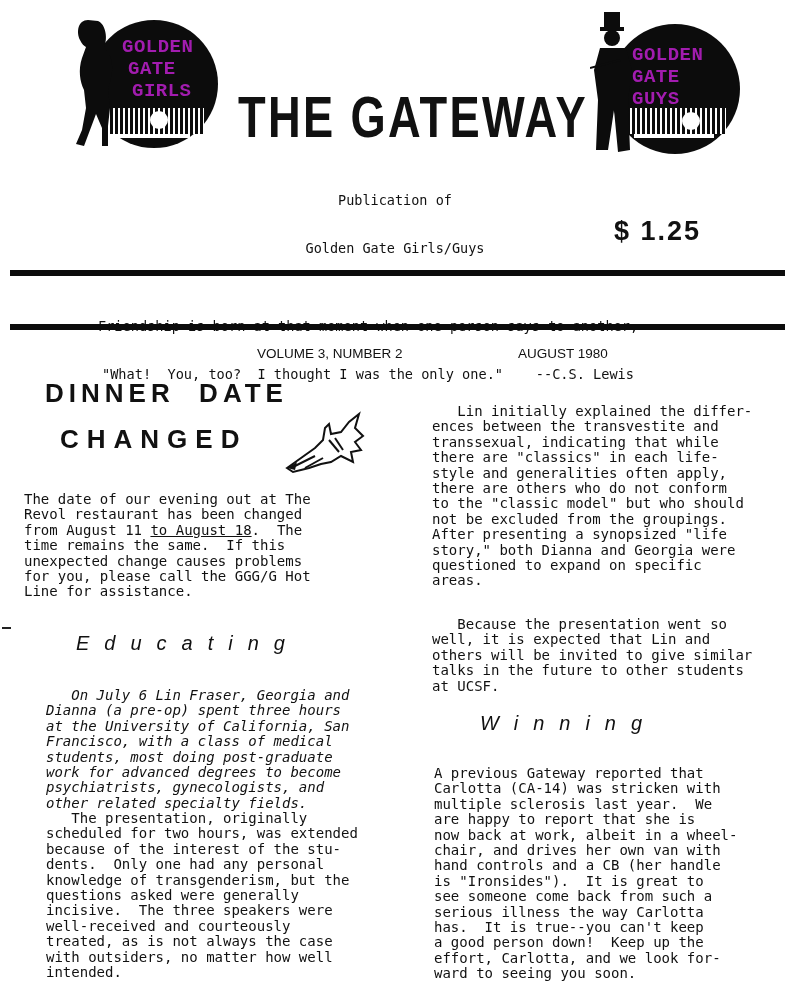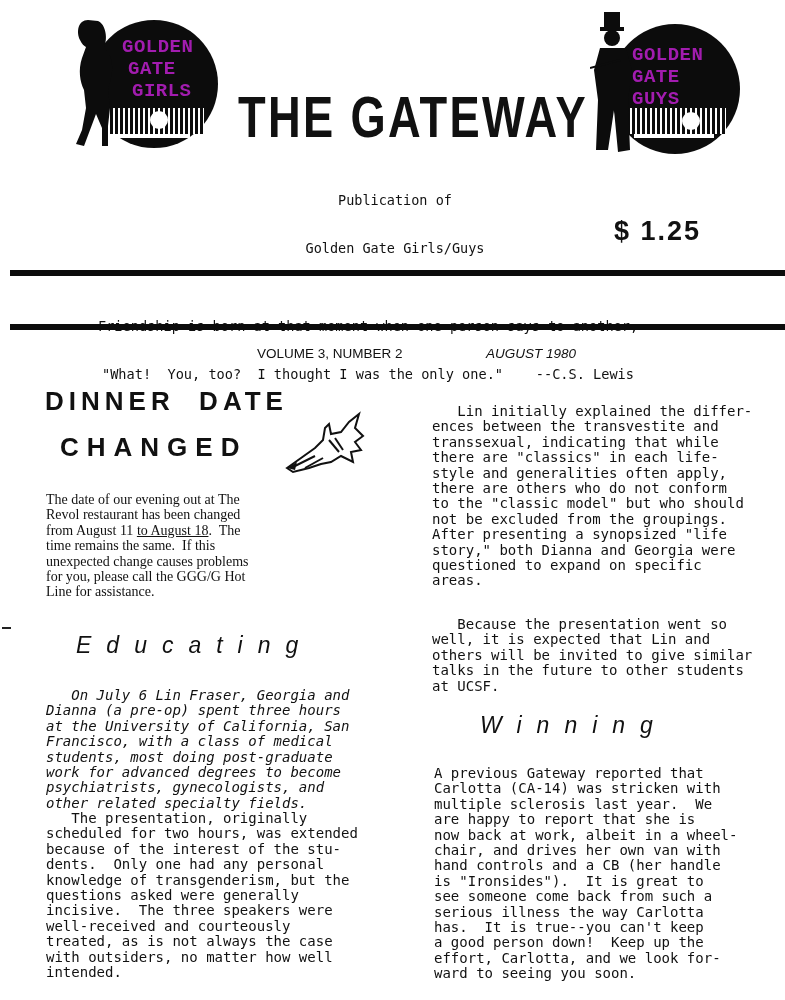--- a/index.html
+++ b/index.html
@@ -22,22 +22,22 @@
            letter-spacing: 3px; transform: scaleX(0.78); transform-origin: left top; white-space: nowrap; line-height: 62px; }
 
   .pub { font-size: 13.5px; line-height: 16px; text-align: center; white-space: pre; }
   .price { left: 614px; top: 216px; font-family: "Liberation Sans", sans-serif; font-weight: bold; font-size: 27px; letter-spacing: 2px; }
 
   .rule { left: 10px; right: 0; height: 6px; background: #0c0c0c; }
 
   .quote { left: 98px; top: 286px; width: 620px; font-size: 13.6px; line-height: 16px; white-space: pre; }
   .vol { top: 346px; font-size: 13.5px; }
 
-  .h-dinner { font-family: "Liberation Sans", sans-serif; font-weight: bold; font-size: 26px; letter-spacing: 5px; margin-top: 8px; }
-  .h-ital { font-family: "Liberation Sans", sans-serif; font-style: italic; font-size: 23px; letter-spacing: 15px; }
+  .h-dinner { font-family: "Liberation Sans", sans-serif; font-weight: bold; font-size: 26px; letter-spacing: 5px; }
+  .h-ital { font-family: "Liberation Sans", sans-serif; font-style: italic; font-size: 20px; letter-spacing: 15px; }
 
   .body-text { font-size: 14px; line-height: 15.4px; white-space: pre; }
   .ul { text-decoration: underline; }
   .stray { left: 2px; top: 627px; width: 9px; height: 2px; background: #222; }
 </style>
 </head>
 <body>
 
 <div class="logo" style="left:72px; top:12px; width:150px; height:140px;">
   <div class="disc" style="left:18px; top:8px; width:128px; height:128px;"></div>
@@ -84,35 +84,35 @@
 <div class="abs price">$ 1.25</div>
 
 <div class="abs rule" style="top:270px;"></div>
 <div class="abs mono quote">
   <div>Friendship is born at that moment when one person says to another,</div>
   <div style="padding-left:4px;">"What!  You, too?  I thought I was the only one."    --C.S. Lewis</div>
 </div>
 <div class="abs rule" style="top:324px;"></div>
 
 <div class="abs sans vol" style="left:241px;margin-left:16px;">VOLUME 3, NUMBER 2</div>
-<div class="abs sans vol" style="left:486px;font-style:italic;">AUGUST 1980</div>
+<div class="abs sans vol" style="left:518px;">AUGUST 1980</div>
 
 <div class="abs h-dinner" style="left:45px; top:378px; white-space:pre;">DINNER  DATE</div>
 <div class="abs h-dinner" style="left:60px; top:424px; letter-spacing:8px;">CHANGED</div>
 <svg class="abs" style="left:285px; top:410px;" width="80" height="65" viewBox="0 0 80 65">
   <g fill="none" stroke="#111" stroke-width="2">
     <path d="M2 58 L30 38 L38 30 L40 18 L44 14 L46 24 L56 22 L64 12 L74 4 L70 18 L78 26 L70 32 L76 40 L66 42 L68 52 L56 46 L46 52 L36 54 L24 58 L8 62 Z"></path>
     <path d="M10 56 L30 46"></path>
     <path d="M20 58 L38 48"></path>
     <path d="M44 30 L54 42"></path>
     <path d="M50 28 L58 40"></path>
   </g>
   <path d="M2 58 L12 52 L10 60 Z" fill="#111"></path>
 </svg>
-<div class="abs mono body-text" style="left:46px; top:492px;font-family:Liberation Serif, serif;"><span>The date of our evening out at The
+<div class="abs mono body-text" style="left:24px; top:492px;"><span>The date of our evening out at The
 Revol restaurant has been changed
 from August 11 </span><span class="ul">to August 18</span><span>.  The
 time remains the same.  If this
 unexpected change causes problems
 for you, please call the GGG/G Hot
 Line for assistance.</span></div>
 
 <div class="abs stray"></div>
 
 <div class="abs h-ital" style="left:76px; top:632px;">Educating</div>

